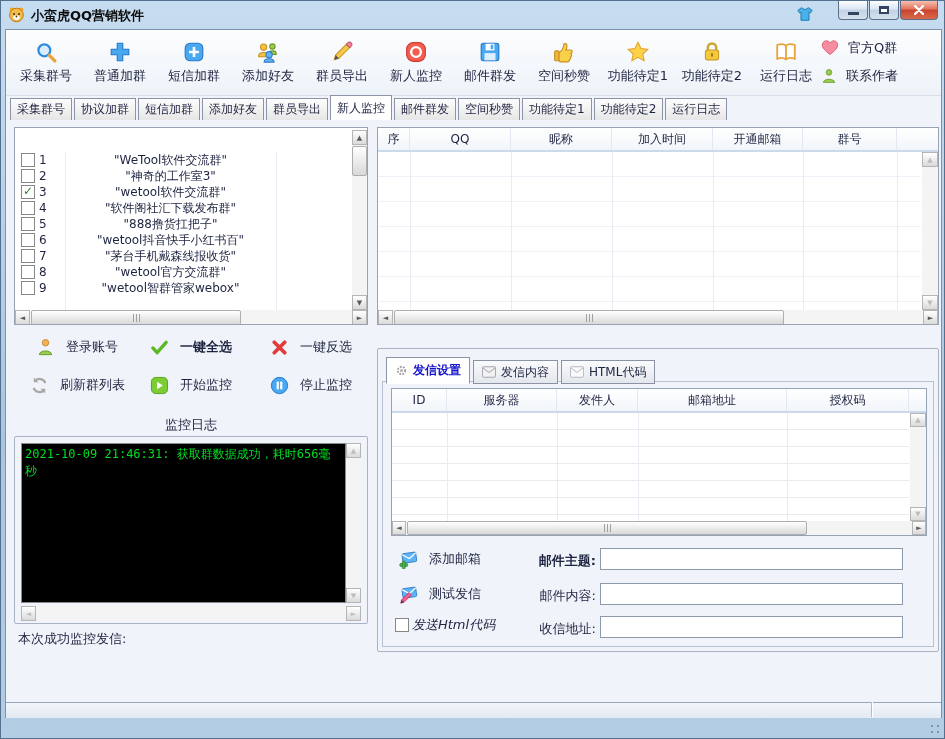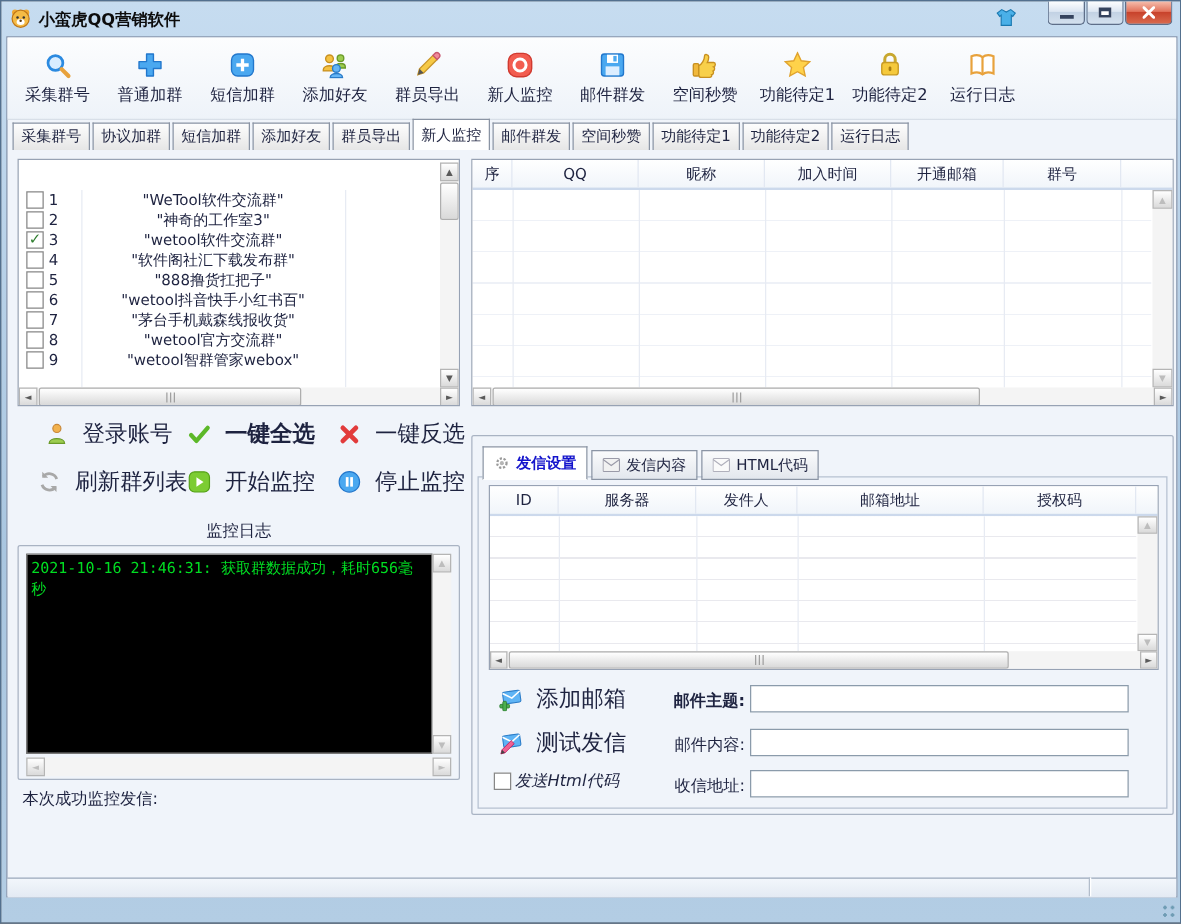--- a/index.html
+++ b/index.html
@@ -54,21 +54,21 @@
   .sb-grip{position:absolute;left:50%;top:50%;width:1px;height:8px;margin:-4px 0 0 0;background:#a0a0a0;
     box-shadow:3px 0 #a0a0a0,-3px 0 #a0a0a0;}
   
   .grow{position:absolute;left:0;width:337px;height:16px;display:flex;align-items:center;cursor:pointer;}
   .cb{width:12px;height:12px;border:1px solid #878787;background:#fff;margin-left:6px;flex:0 0 auto;
     font-size:12px;line-height:10px;text-align:center;color:#2d7d2d;font-weight:bold;cursor:pointer;}
   .cb[data-checked="true"]::after{content:"✓";}
   .gnum{width:26px;padding-left:4px;}
   .gname{width:211px;text-align:center;white-space:nowrap;overflow:hidden;}
   
-  .act{position:absolute;height:22px;display:flex;align-items:center;gap:11px;cursor:pointer;font-size:18px;white-space:nowrap;justify-content:space-between;}
+  .act{position:absolute;height:22px;display:flex;align-items:center;gap:11px;cursor:pointer;font-size:13px;white-space:nowrap;justify-content:space-between;}
   .act .aicon{width:19px;height:19px;flex:0 0 auto;}
   
   .gbox{position:absolute;border:1px solid #a9b3c3;border-radius:2px;box-sizing:border-box;}
   .gbox-label{position:absolute;text-align:center;font-size:13px;color:#1e2340;}
   
   .console{position:absolute;background:#000;border:1px solid #8a8a8a;box-sizing:border-box;
     font-family:"DejaVu Sans Mono",monospace;font-size:12px;color:#00dd22;padding:2px 3px;overflow:hidden;}
   
   .mtab{display:inline-flex;align-items:center;gap:5px;height:22px;padding:0 8px;margin-right:3px;
     border:1px solid #8a94a4;background:linear-gradient(#fafbfc,#e3e7ed);cursor:pointer;white-space:nowrap;}
@@ -198,20 +198,35 @@
           </svg>
         <span class="tlabel">功能待定2</span>
       </div>
       <div class="tbtn" style="left:743px">
         <svg class="ticon" viewBox="0 0 20 20">
             <path d="M10 4.2C8 2.6 4.5 2.6 2 3.6v12.6c2.5-1 6-1 8 .6 2-1.6 5.5-1.6 8-.6V3.6c-2.5-1-6-1-8 .6z" fill="#fff" stroke="#e8a23c" stroke-width="1.6"></path>
             <line x1="10" y1="4.2" x2="10" y2="16.8" stroke="#e8a23c" stroke-width="1.6"></line>
           </svg>
         <span class="tlabel">运行日志</span>
       </div>
+      <div class="tlinks">
+        <div class="tlink">
+          <svg width="18" height="18" viewBox="0 0 20 20">
+              <path d="M10 17.2C4 12.7 1.5 9.6 1.5 6.6 1.5 4 3.5 2 6 2c1.7 0 3.2 1 4 2.4C10.8 3 12.3 2 14 2c2.5 0 4.5 2 4.5 4.6 0 3-2.5 6.1-8.5 10.6z" fill="#f78da0" stroke="#e05570"></path>
+            </svg>
+          <span>官方Q群</span>
+        </div>
+        <div class="tlink">
+          <svg width="16" height="16" viewBox="0 0 20 20">
+              <circle cx="10" cy="5.5" r="3.5" fill="#9ccc4f" stroke="#6a9a28"></circle>
+              <path d="M3 18c0-5.2 14-5.2 14 0z" fill="#9ccc4f" stroke="#6a9a28"></path>
+            </svg>
+          <span>联系作者</span>
+        </div>
+      </div>
     </div>
 
     <div class="tabbar">
       <span class="ntab">采集群号</span>
       <span class="ntab">协议加群</span>
       <span class="ntab">短信加群</span>
       <span class="ntab">添加好友</span>
       <span class="ntab">群员导出</span>
       <span class="ntab active">新人监控</span>
       <span class="ntab">邮件群发</span>
@@ -327,21 +342,21 @@
           <circle cx="10" cy="10" r="8.6" fill="#4aa8f0" stroke="#2277cc"></circle>
           <rect x="7" y="6" width="2.3" height="8" fill="#fff"></rect>
           <rect x="10.7" y="6" width="2.3" height="8" fill="#fff"></rect>
         </svg>
       <span>停止监控</span>
     </div>
 
     <div class="gbox-label" style="left:8px;top:386px;width:354px;">监控日志</div>
     <div class="gbox" style="left:8px;top:406px;width:354px;height:188px;">
       <div class="console" style="left:6px;top:6px;width:325px;height:160px;">
-        <div>2021-10-16 21:46:31: 获取群数据成功，耗时656毫秒</div>
+        <div>2021-10-09 21:46:31: 获取群数据成功，耗时656毫秒</div>
       </div>
       <div class="sb-track" style="left:331px;top:6px;width:15px;height:160px;">
         <div class="sb-btn dis" style="left:0;top:0;width:15px;height:15px;">▲</div>
         <div class="sb-btn dis" style="left:0;top:145px;width:15px;height:15px;">▼</div>
       </div>
       <div class="sb-track" style="left:6px;top:169px;width:340px;height:15px;">
         <div class="sb-btn dis" style="left:0;top:0;width:15px;height:15px;">◄</div>
         <div class="sb-btn dis" style="left:325px;top:0;width:15px;height:15px;">►</div>
       </div>
     </div>

